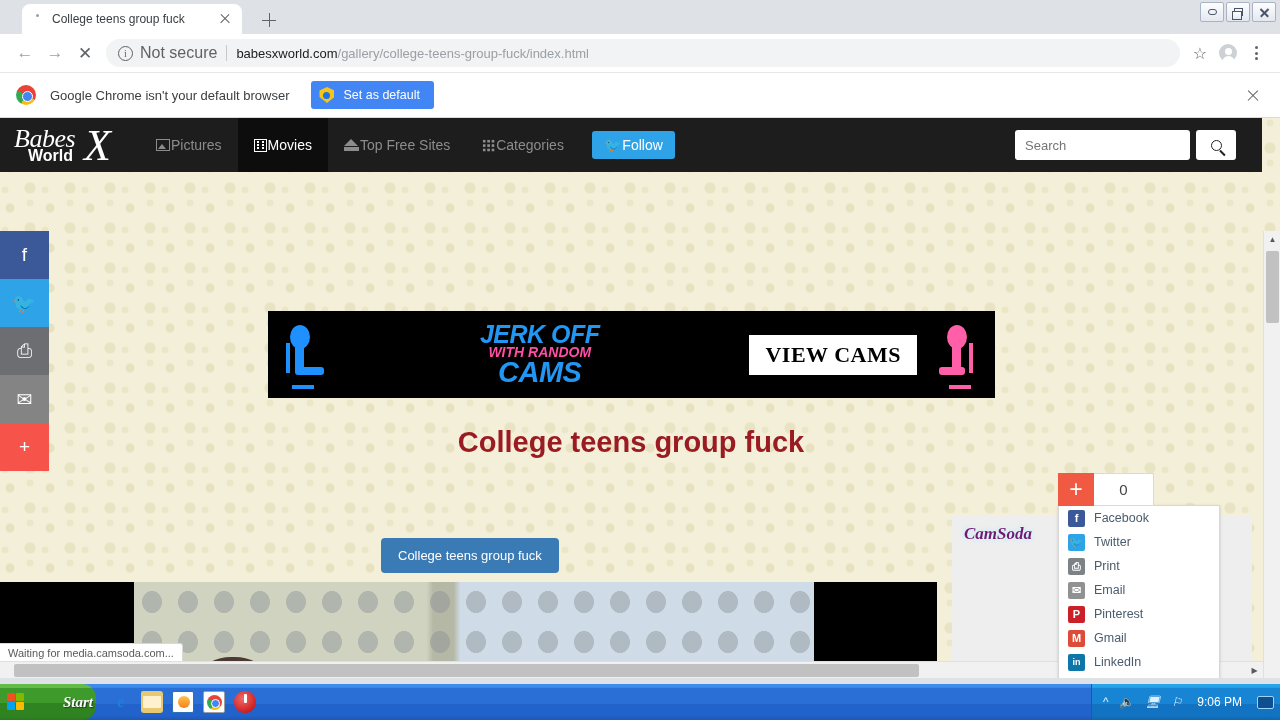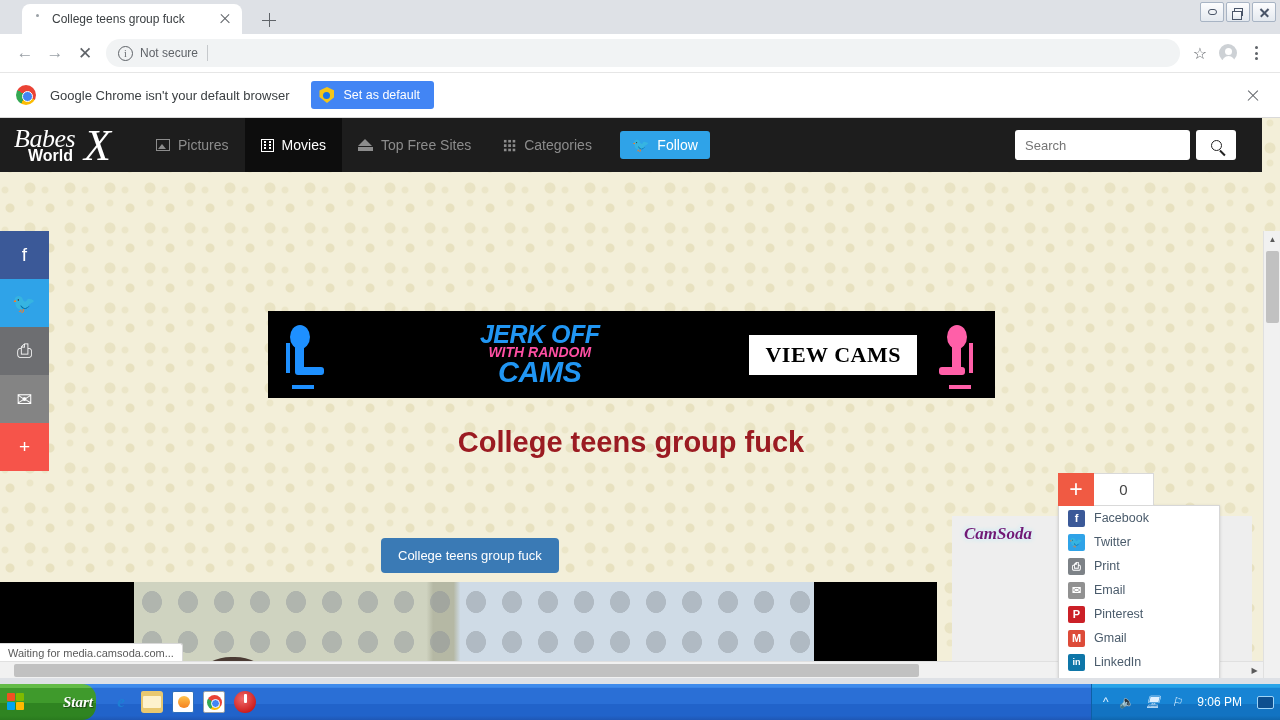--- a/index.html
+++ b/index.html
@@ -64,21 +64,21 @@
   .navbtn.enabled { color:#5f6368; }
   .omnibox {
     flex:1; height:28px; background:#f1f3f4; border-radius:14px;
     display:flex; align-items:center; padding:0 12px; margin:0 6px; cursor:text;
   }
   .info-icon {
     width:15px;height:15px;border:1.3px solid #5f6368;border-radius:50%;
     font-size:10px;color:#5f6368;display:flex;align-items:center;justify-content:center;
     font-family:"Liberation Serif",serif; flex:0 0 15px;
   }
-  .notsecure { font-size:12px; color:#5f6368; margin-left:7px; }
+  .notsecure { font-size:16px; color:#5f6368; margin-left:7px; }
   .urlsep { width:1px;height:16px;background:#c6c9cc;margin:0 9px; }
   .url { font-size:13px; color:#9aa0a6; white-space:nowrap; }
   .url b { color:#202124; font-weight:400; }
   .tb-icon { width:28px;height:28px;display:flex;align-items:center;justify-content:center;
     color:#5f6368; cursor:pointer; flex:0 0 28px; }
   .avatar-ic { width:18px;height:18px;border-radius:50%;background:#cdd1d5;position:relative;}
   .avatar-ic::before{content:"";position:absolute;left:5.5px;top:3.5px;width:7px;height:7px;border-radius:50%;background:#fff;}
   .avatar-ic::after{content:"";position:absolute;left:2.5px;top:11.5px;width:13px;height:8px;border-radius:7px 7px 0 0;background:#fff;}
   .dots{display:flex;flex-direction:column;gap:2.5px;}
   .dots i{width:3px;height:3px;background:#5f6368;border-radius:50%;display:block;}
@@ -132,21 +132,21 @@
     font-size:26px;color:#fff;letter-spacing:-.5px;
   }
   .logo-world{
     position:absolute;left:28px;top:29px;font-size:16px;color:#fff;font-weight:bold;
   }
   .logo-x{
     position:absolute;left:84px;top:6px;font-family:"Liberation Serif",serif;font-style:italic;
     font-size:44px;color:#fff;line-height:1;
   }
   .navitem{
-    height:54px;padding:0 16px;display:flex;align-items:center;gap:8px;
+    height:54px;padding:0 16px;display:flex;align-items:center;gap:1px;
     color:#8c8c8c;font-size:14px;cursor:pointer;
   }
   .navitem.active{ background:#0d0d0d; color:#fff; }
   .navitem.follow{
     background:#2fa3e8;color:#fff;height:28px;border-radius:3px;padding:0 12px;margin-left:12px;
   }
   .ic{ display:inline-block; }
   .ic-pic{width:14px;height:12px;border:1.6px solid #8c8c8c;position:relative;}
   .ic-pic::after{content:"";position:absolute;left:1px;bottom:1px;width:0;height:0;
     border-left:4px solid transparent;border-right:4px solid transparent;border-bottom:5px solid #8c8c8c;}
@@ -344,20 +344,21 @@
   </div>
 
   <div class="toolbar">
     <div class="navbtn">←</div>
     <div class="navbtn">→</div>
     <div class="navbtn enabled">✕</div>
     <div class="omnibox">
       <span class="info-icon">i</span>
       <span class="notsecure">Not secure</span>
       <span class="urlsep"></span>
+      <span class="url"><b>babesxworld.com</b><span>/gallery/college-teens-group-fuck/index.html</span></span>
     </div>
     <div class="tb-icon">☆</div>
     <div class="tb-icon">
         <span class="avatar-ic"></span>
       </div>
     <div class="tb-icon">
         <span class="dots">
           <i></i>
           <i></i>
           <i></i>

